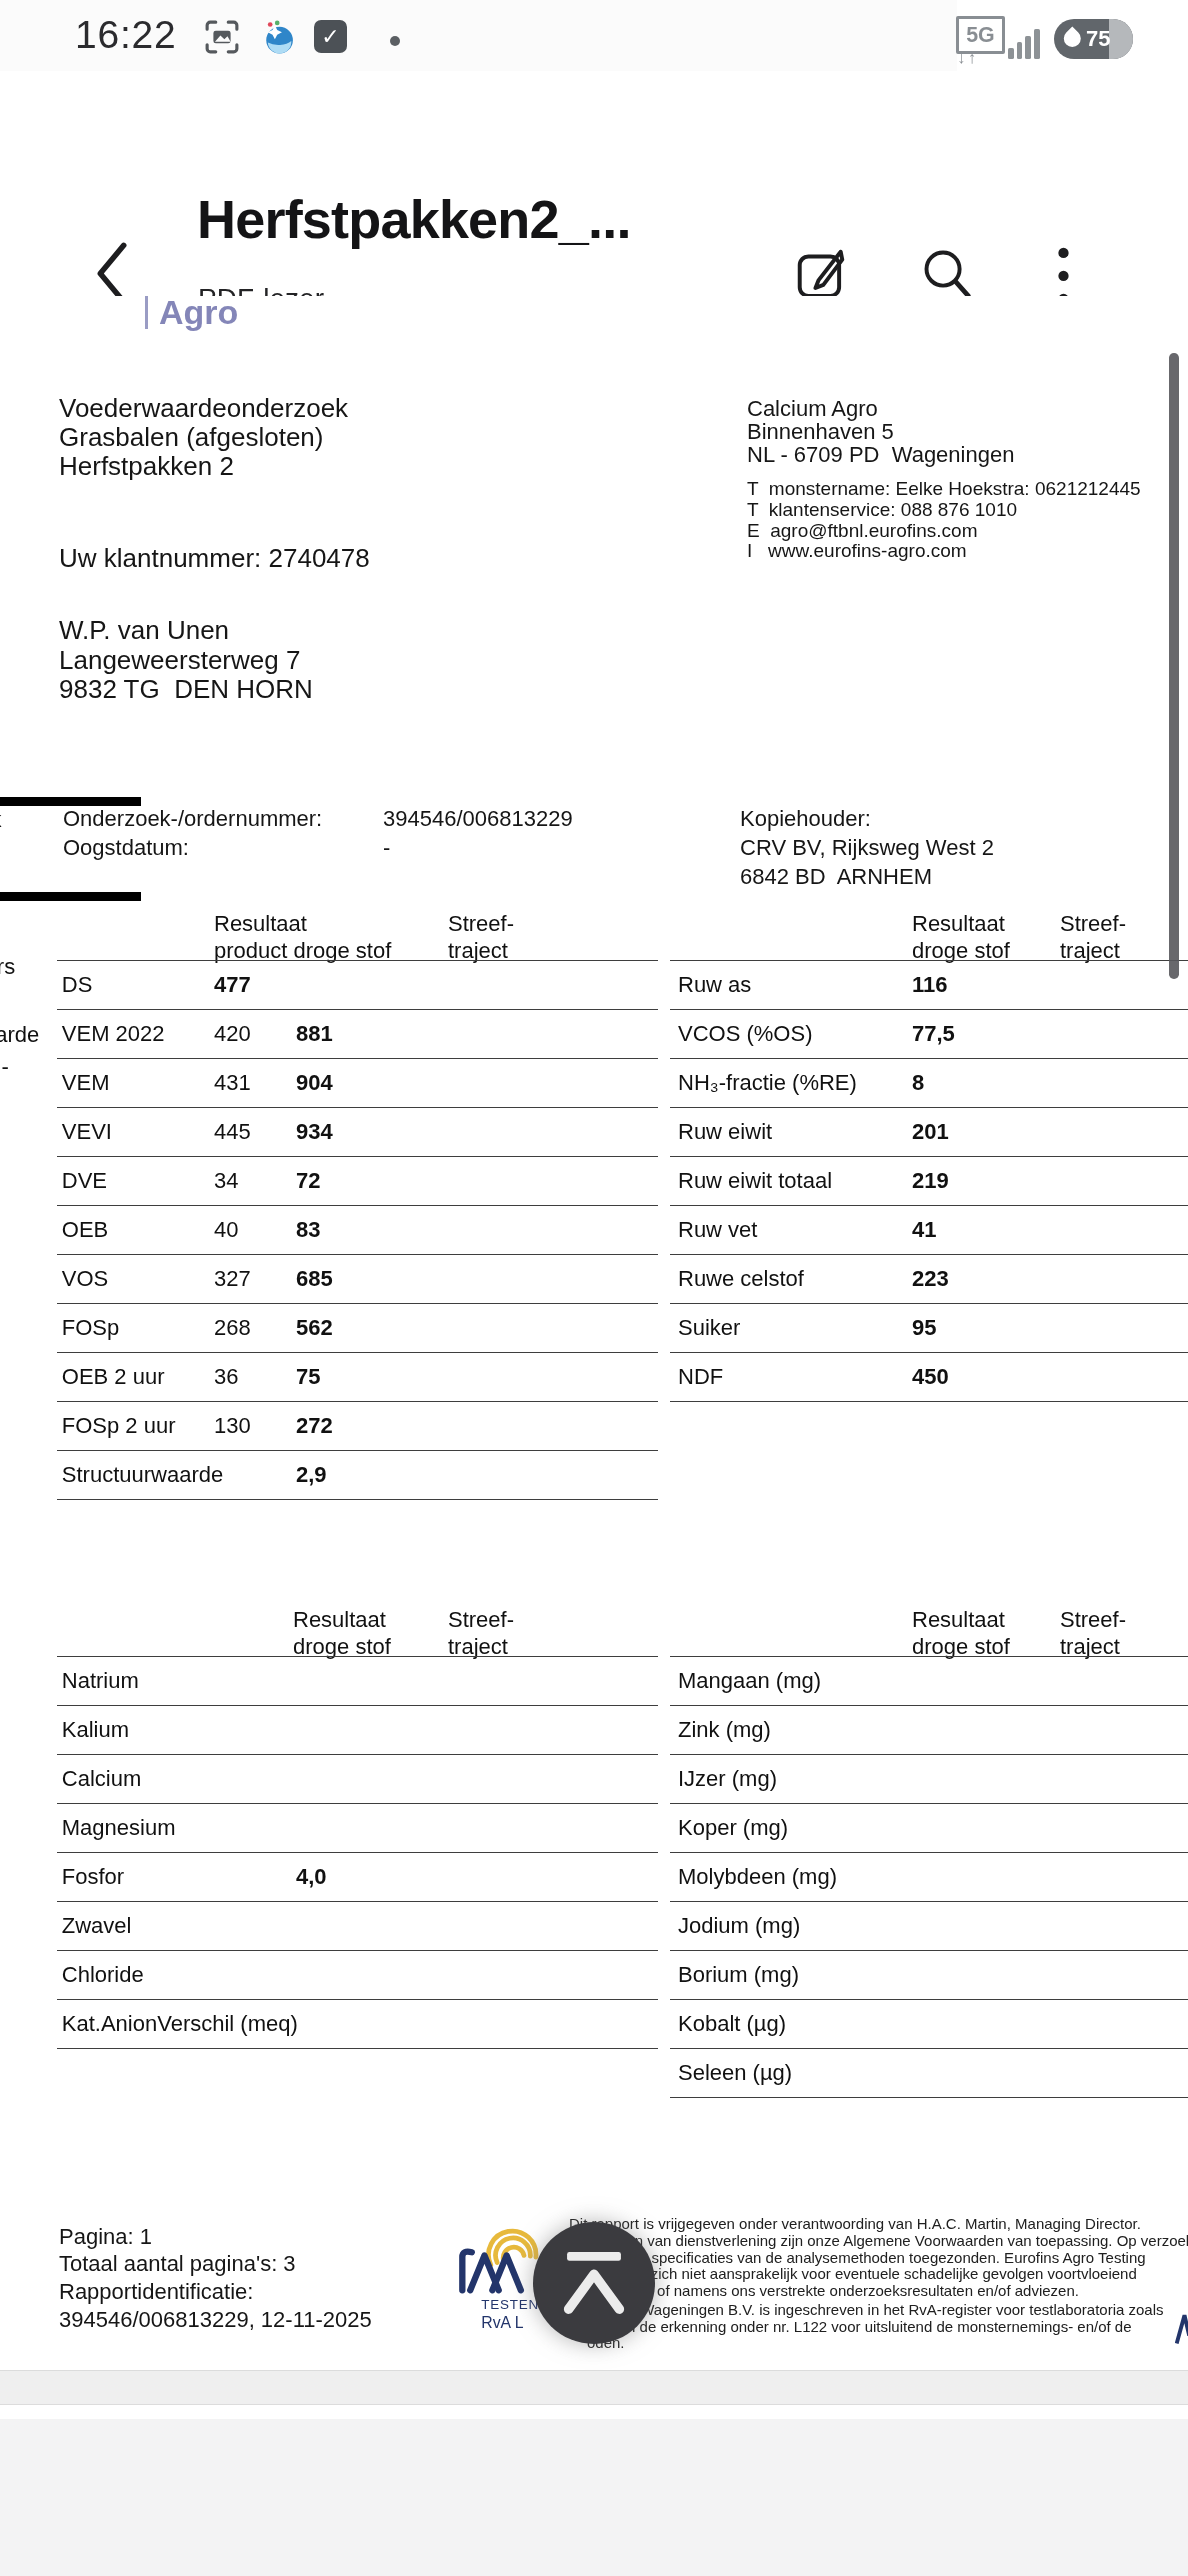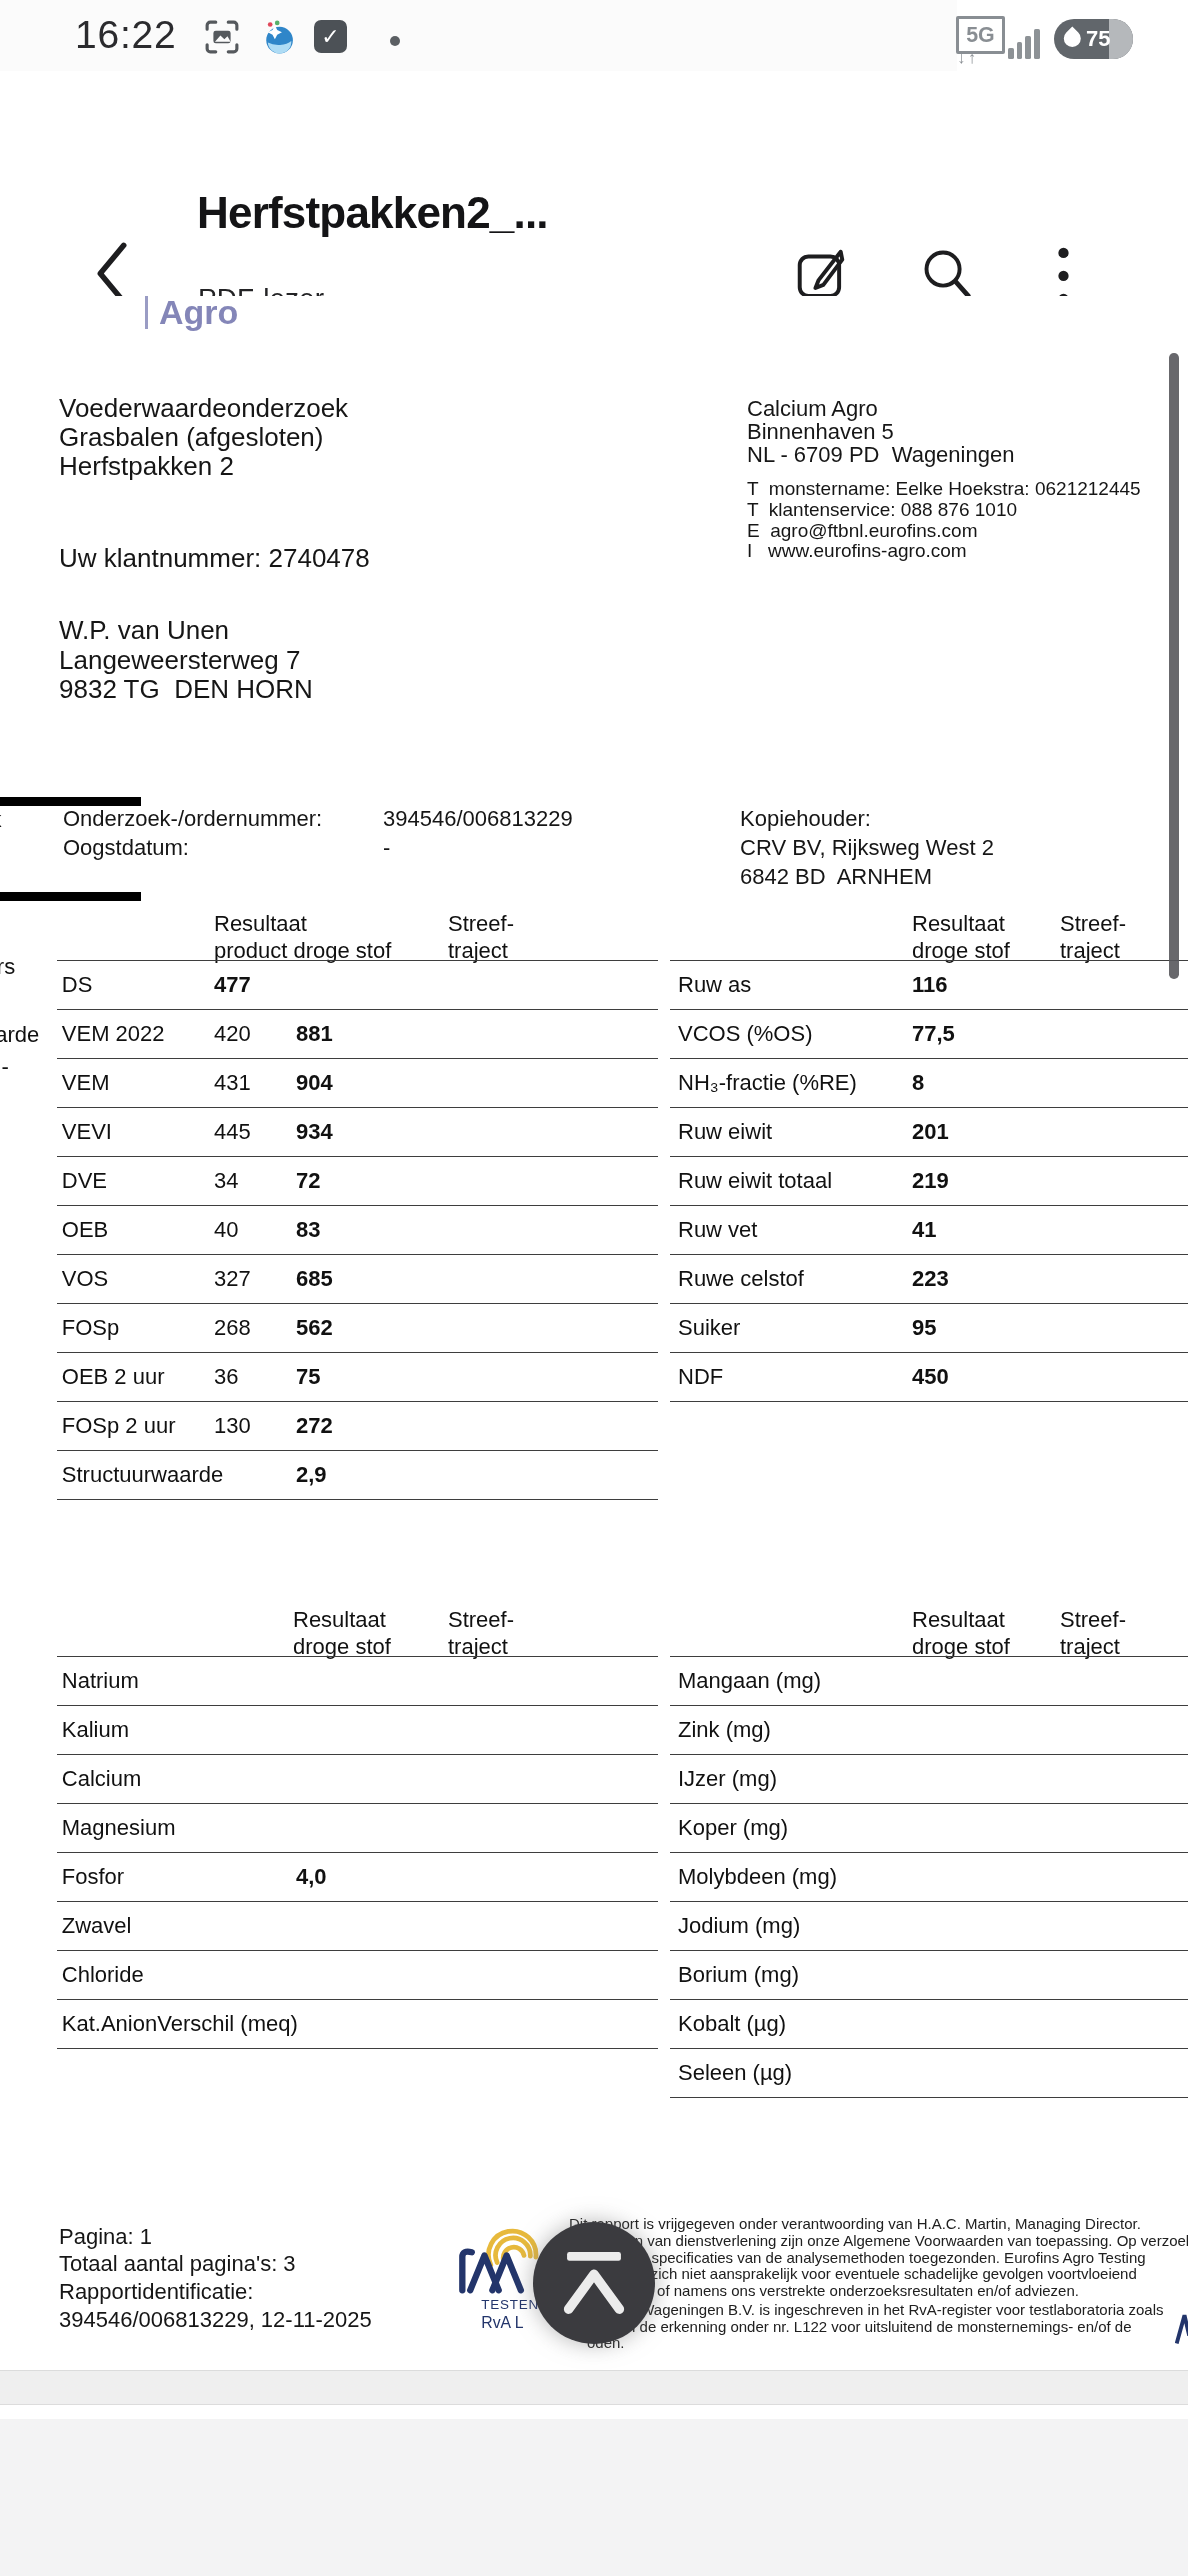--- a/index.html
+++ b/index.html
@@ -18,21 +18,21 @@
   .fivegarrows{position:absolute;left:957px;top:48px;font-size:16.6px;color:#898e93;letter-spacing:2.4px;}
   .sigbars{position:absolute;left:1008px;top:27px;width:35px;height:32px;}
   .sigbars i{position:absolute;bottom:0;width:5.5px;background:#8d9296;border-radius:1.6px;}
   .battery{position:absolute;left:1054px;top:19px;width:79px;height:40px;border-radius:20px;background:#61666b;overflow:hidden;}
   .battery .tail{position:absolute;right:0;top:0;width:24px;height:40px;background:#b5b8bb;}
   .battery .leaf{position:absolute;left:10.3px;top:11px;width:16.6px;height:16.6px;background:#fff;
                  border-radius:0 60% 60% 60%;transform:rotate(45deg);}
   .battery .pct{position:absolute;left:32px;top:7.1px;font-size:22px;font-weight:700;color:#fff;}
   
   .appheader{position:absolute;left:0;top:71px;width:1189px;height:216px;background:#fff;}
-  .apptitle{position:absolute;left:197px;top:117px;font-size:44px;font-weight:700;color:#141416;letter-spacing:-0.8px;}
+  .apptitle{position:absolute;left:197px;top:117px;font-size:54px;font-weight:700;color:#141416;letter-spacing:-0.8px;}
   .appsub{position:absolute;left:198px;top:212px;font-size:28px;color:#232325;}
   .hicon{position:absolute;cursor:pointer;}
   .hdivider{position:absolute;left:0;top:287px;width:1189px;height:9.5px;background:#ececec;border-bottom:0.8px solid #dfdfdf;}
   
   .page{position:absolute;left:0;top:296px;width:1189px;height:2073px;background:#fff;}
   .logobar{position:absolute;left:145px;top:0px;width:3.2px;height:33px;background:#9a9cc4;}
   .logotext{position:absolute;left:159px;top:-3.2px;font-size:34px;font-weight:700;color:#8486b8;}
   .dtxt{position:absolute;white-space:pre;}
   .t33{font-size:26px;} .t27{font-size:22px;} .t24{font-size:19px;} .t28{font-size:22px;}
   .b{font-weight:400;}

